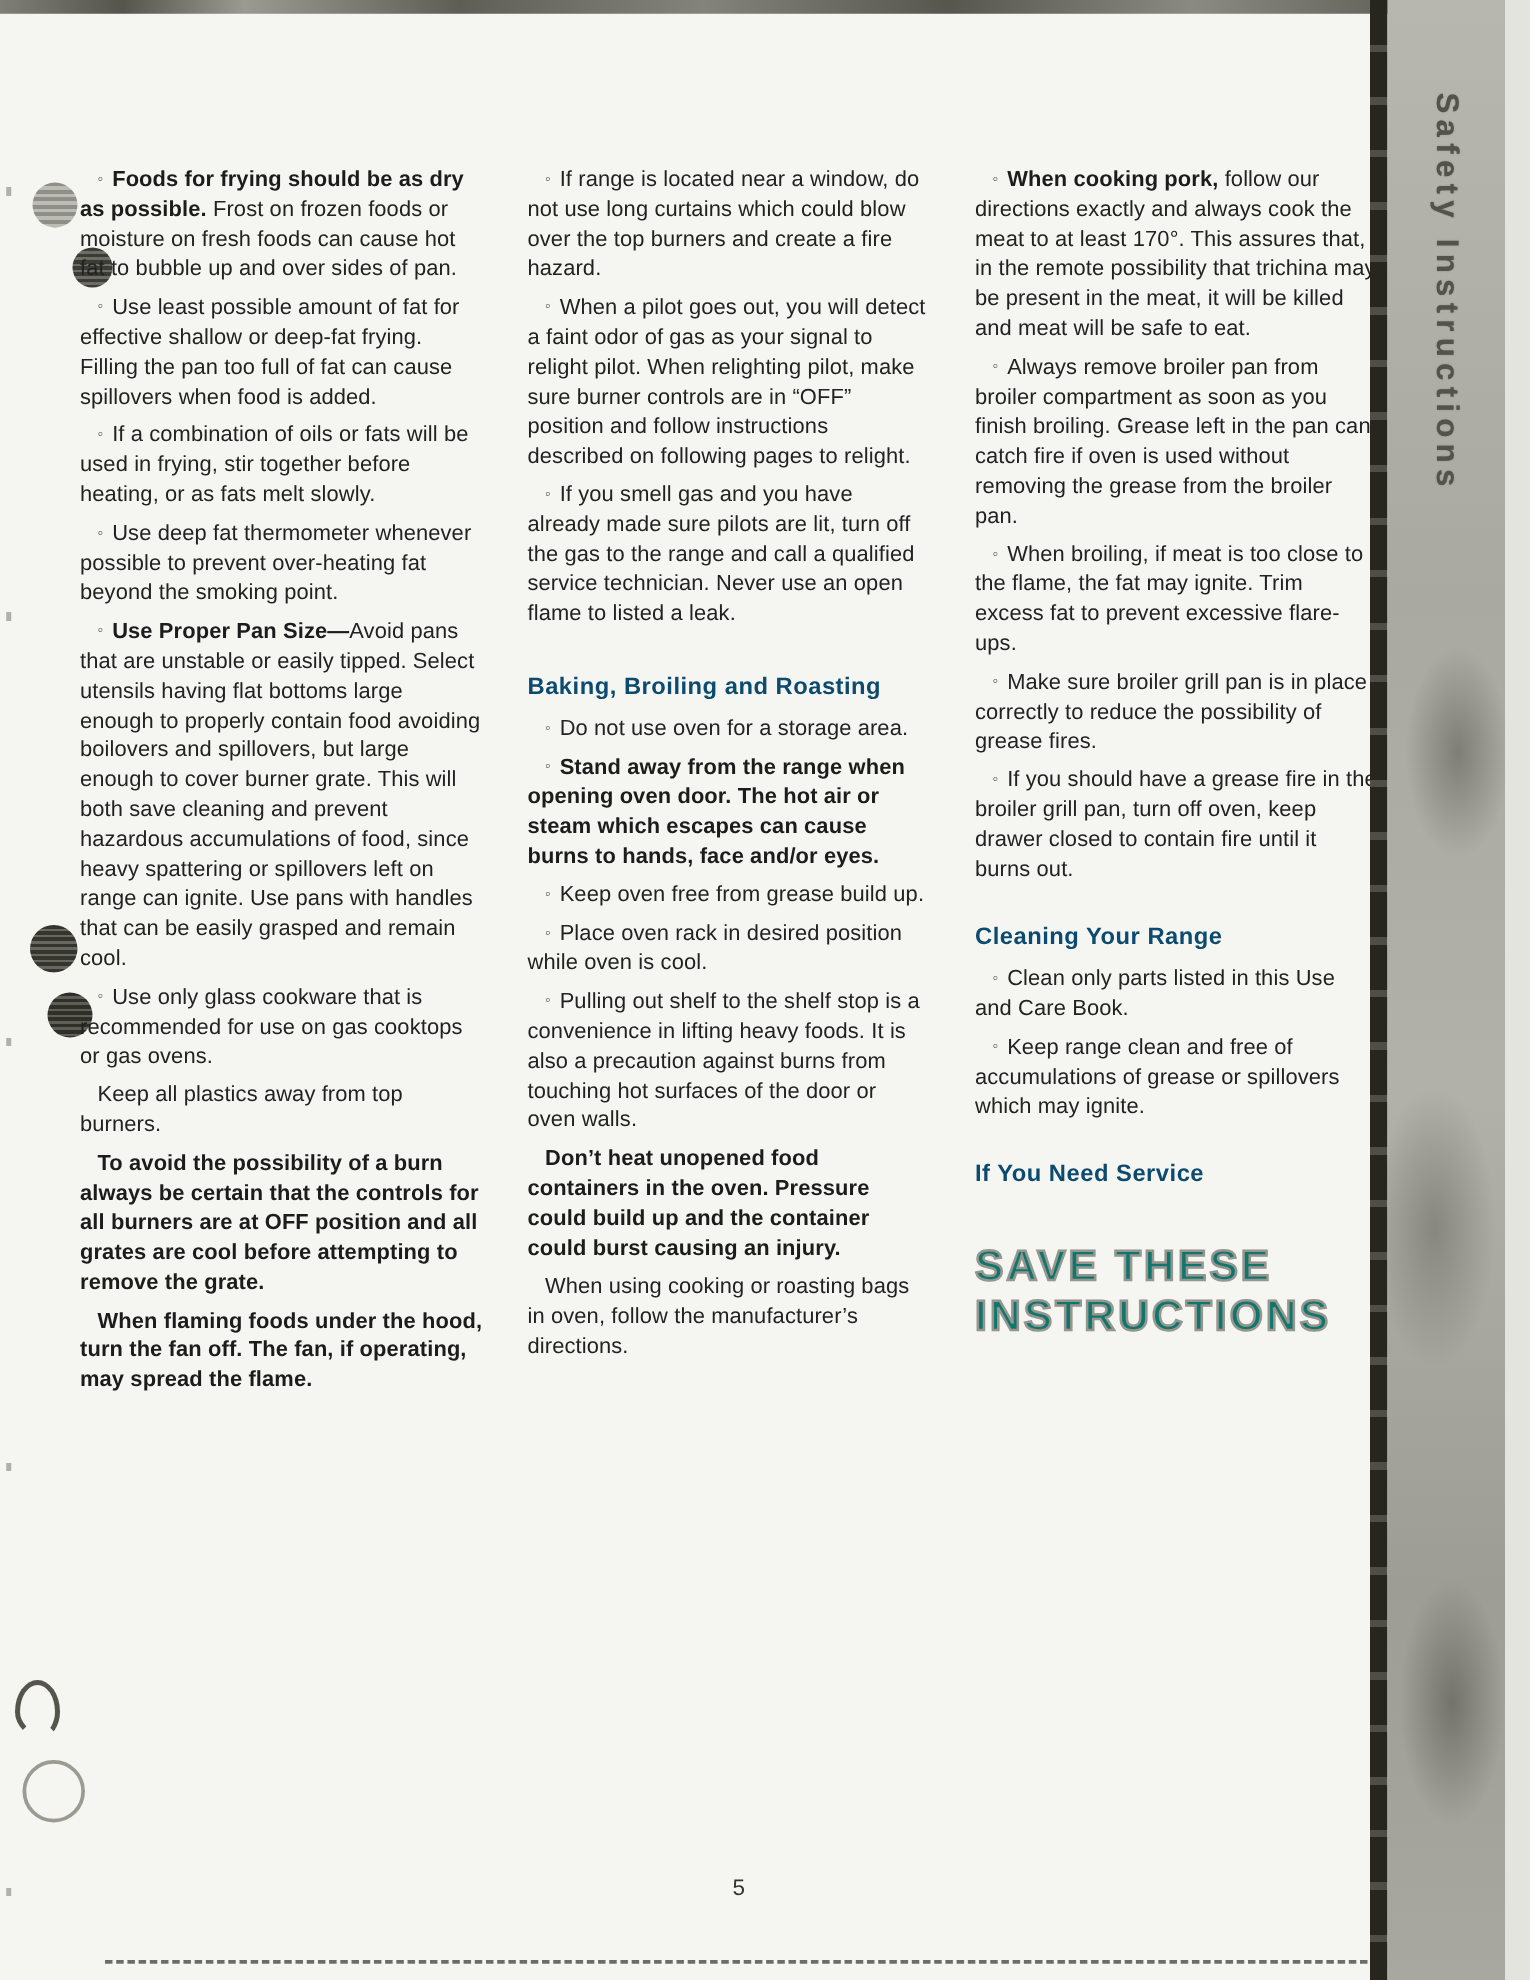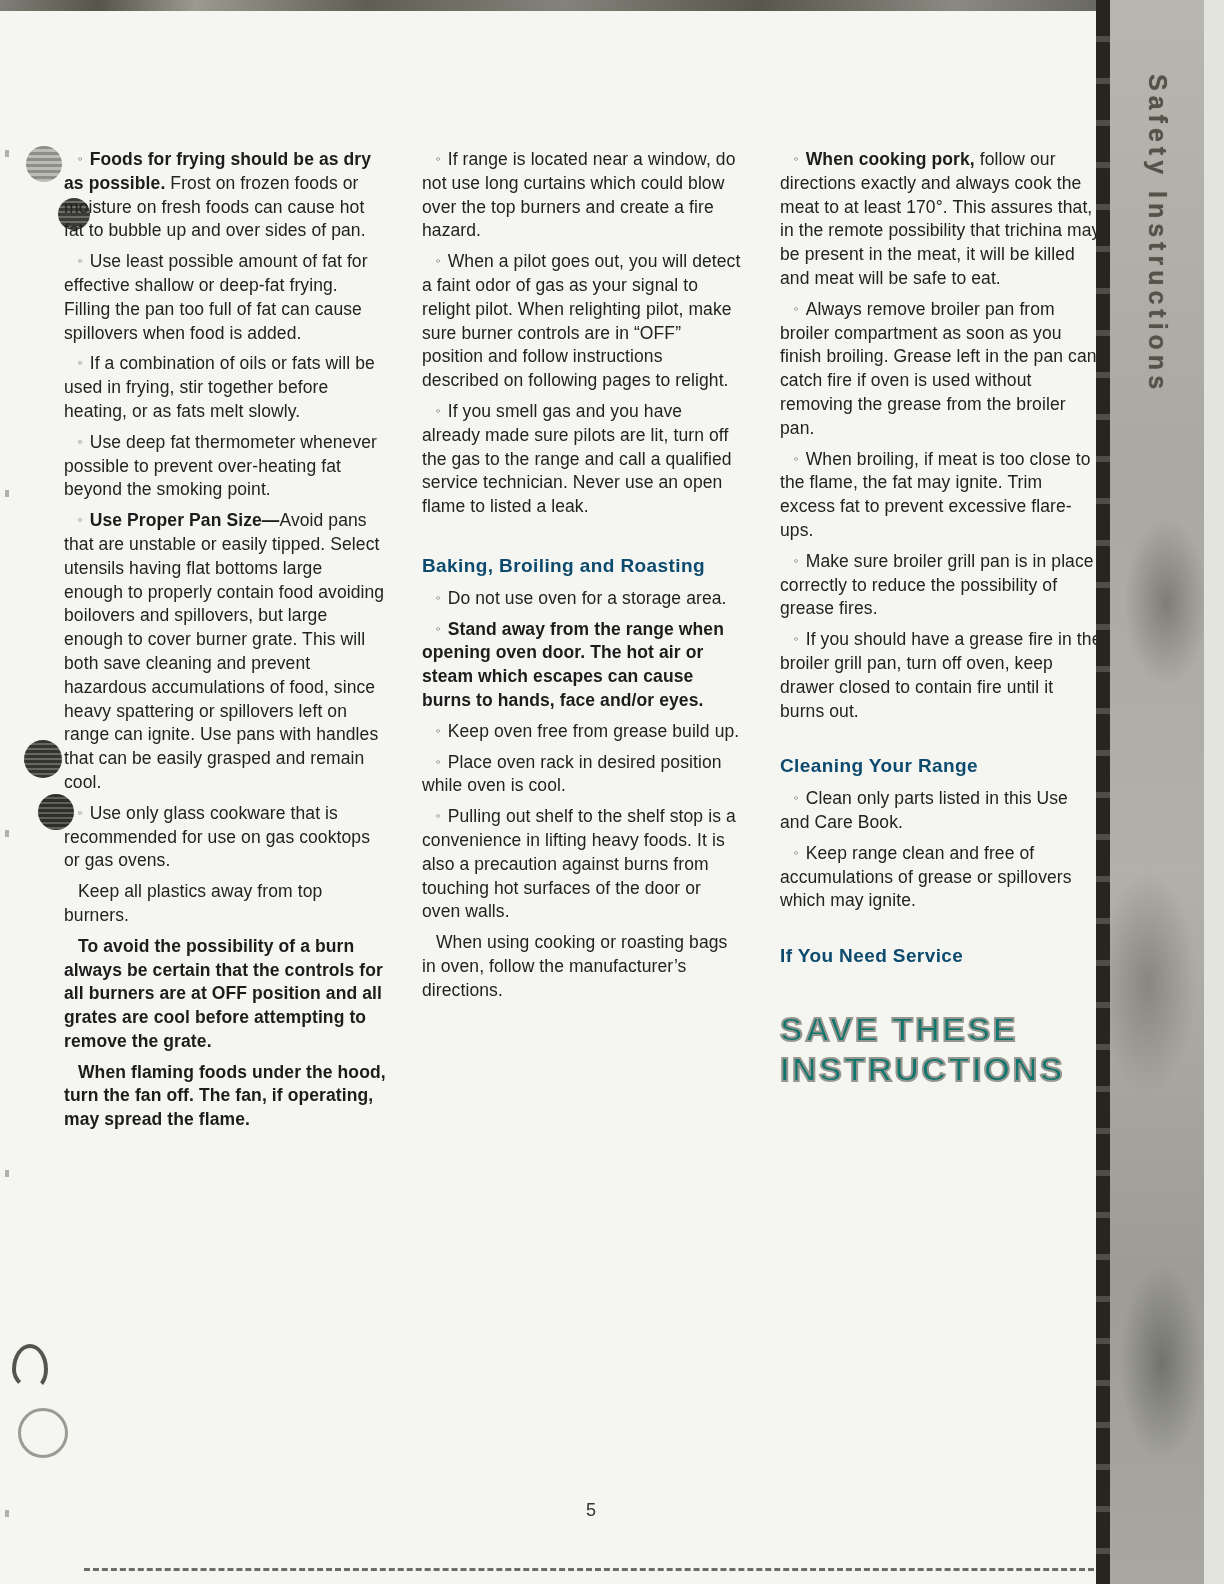--- a/index.html
+++ b/index.html
@@ -33,21 +33,21 @@
     background:repeating-linear-gradient(180deg,#35352f 0 3px,#686861 3px 5px); }
   .art-4 { left:38px; top:794px; width:36px; height:36px;
     background:repeating-linear-gradient(180deg,#2f2f2a 0 3px,#5f5f58 3px 5px); }
   .art-5 { left:12px; top:1344px; width:28px; height:38px;
     border:4px solid #55554d; border-bottom-color:transparent;
     border-radius:50% 50% 40% 60% / 55% 55% 45% 45%; background:transparent; }
   .art-6 { left:18px; top:1408px; width:44px; height:44px;
     border:3px solid #9b9b93; background:transparent; }
 
   
-  .content { position:absolute; top:148px; left:64px; display:flex; gap:36px; }
+  .content { position:absolute; top:132px; left:64px; display:flex; gap:36px; }
   .col { width:322px; font-size:17.5px; line-height:1.36; letter-spacing:.1px; }
   .para { margin:0 0 7px 0; text-indent:14px; }
   .para b { font-weight:700; color:#1c1c1c; }
   .bullet { display:inline-block; text-indent:0; color:#555; font-size:13px;
     vertical-align:2px; margin-right:7px; }
   .subhead {
     margin:30px 0 8px 0; font-size:19px; font-weight:700; color:#0c4a6e;
     letter-spacing:.4px; text-indent:0;
   }
   .subhead.first { margin-top:34px; }
@@ -119,20 +119,21 @@
       <p class="para"><span class="bullet">◦</span><span>When a pilot goes out, you will detect a faint odor of gas as your signal to relight pilot. When relighting pilot, make sure burner controls are in “OFF” position and follow instructions described on following pages to relight.</span></p>
       <p class="para"><span class="bullet">◦</span><span>If you smell gas and you have already made sure pilots are lit, turn off the gas to the range and call a qualified service technician. Never use an open flame to listed a leak.</span></p>
 
       <h3 class="subhead first">Baking, Broiling and Roasting</h3>
 
       <p class="para"><span class="bullet">◦</span><span>Do not use oven for a storage area.</span></p>
       <p class="para"><span class="bullet">◦</span><b>Stand away from the range when opening oven door. The hot air or steam which escapes can cause burns to hands, face and/or eyes.</b></p>
       <p class="para"><span class="bullet">◦</span><span>Keep oven free from grease build up.</span></p>
       <p class="para"><span class="bullet">◦</span><span>Place oven rack in desired position while oven is cool.</span></p>
       <p class="para"><span class="bullet">◦</span><span>Pulling out shelf to the shelf stop is a convenience in lifting heavy foods. It is also a precaution against burns from touching hot surfaces of the door or oven walls.</span></p>
+      <p class="para"><b>Don’t heat unopened food containers in the oven. Pressure could build up and the container could burst causing an injury.</b></p>
       <p class="para"><span>When using cooking or roasting bags in oven, follow the manufacturer’s directions.</span></p>
     </section>
 
     <section class="col">
       <p class="para"><span class="bullet">◦</span><b>When cooking pork,</b><span> follow our directions exactly and always cook the meat to at least 170°. This assures that, in the remote possibility that trichina may be present in the meat, it will be killed and meat will be safe to eat.</span></p>
       <p class="para"><span class="bullet">◦</span><span>Always remove broiler pan from broiler compartment as soon as you finish broiling. Grease left in the pan can catch fire if oven is used without removing the grease from the broiler pan.</span></p>
       <p class="para"><span class="bullet">◦</span><span>When broiling, if meat is too close to the flame, the fat may ignite. Trim excess fat to prevent excessive flare-ups.</span></p>
       <p class="para"><span class="bullet">◦</span><span>Make sure broiler grill pan is in place correctly to reduce the possibility of grease fires.</span></p>
       <p class="para"><span class="bullet">◦</span><span>If you should have a grease fire in the broiler grill pan, turn off oven, keep drawer closed to contain fire until it burns out.</span></p>
 

